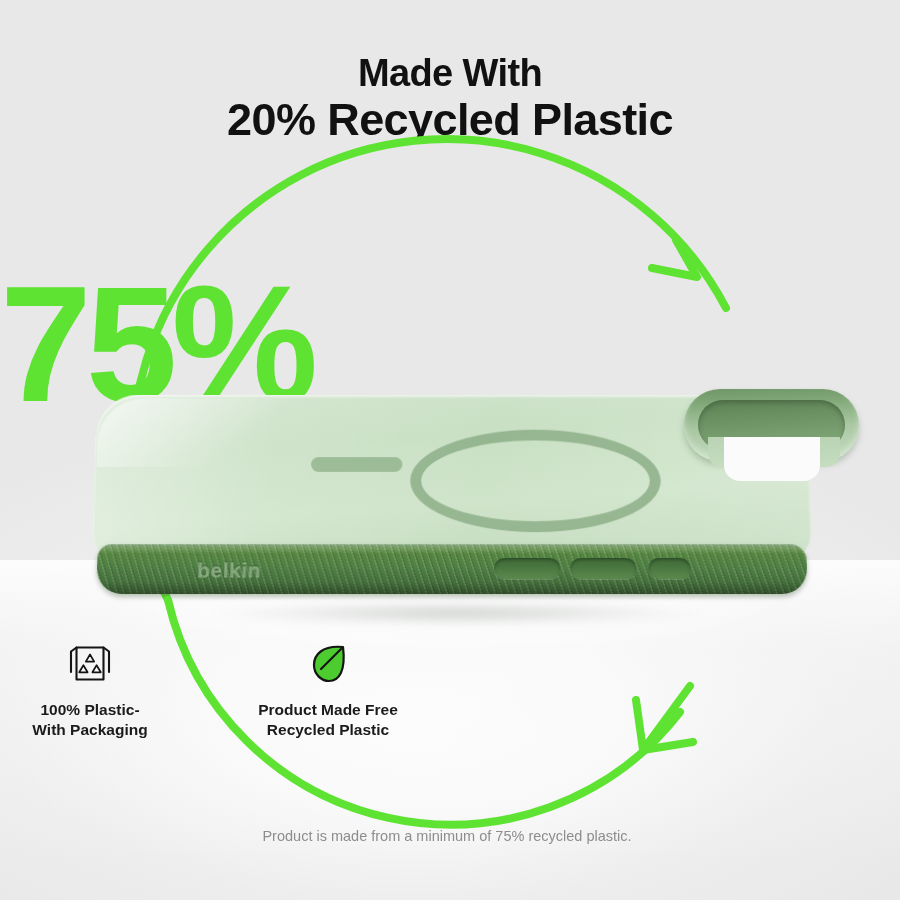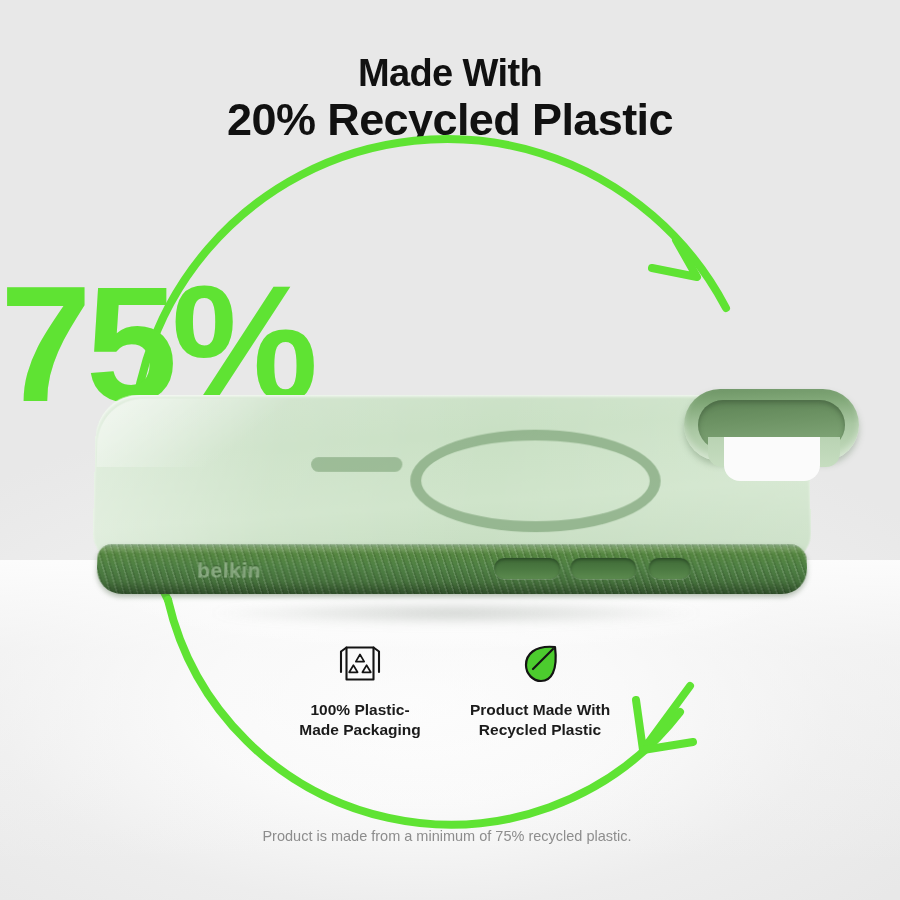--- a/index.html
+++ b/index.html
@@ -141,21 +141,21 @@
   .btn{
     position:absolute;top:14px;height:21px;border-radius:11px;
     background:linear-gradient(180deg,#3f6a37,#4c7a42 55%,#5b8a4e);
     box-shadow:inset 0 2px 3px rgba(30,55,28,.55), 0 1px 0 rgba(255,255,255,.18);
   }
   .btn.b1{left:396px;width:66px;}
   .btn.b2{left:472px;width:66px;}
   .btn.b3{left:550px;width:42px;}
 
   
-  .badges{position:absolute;left:0;right:0;top:636px;z-index:7;display:flex;justify-content:center;}
+  .badges{position:absolute;left:0;right:0;top:636px;z-index:7;display:flex;gap:58px;}
   .badge{width:180px;text-align:center;}
   .badge .ico{height:56px;display:flex;align-items:center;justify-content:center;}
   .badge .txt{margin-top:8px;font-size:15.5px;font-weight:700;color:#1b1b1b;line-height:1.32;}
 
   
   .footer{
     position:absolute;left:0;right:6px;top:828px;text-align:center;z-index:7;
     font-size:14.5px;color:#8d8d8d;font-weight:400;
   }
 </style>
@@ -222,34 +222,34 @@
           <rect x="11.5" y="6.5" width="27" height="32"></rect>
           <path d="M11.5 6.5 L6 10.5 L6 31"></path>
           <path d="M38.5 6.5 L44 10.5 L44 31"></path>
           <path d="M25 13.5 L29.2 20.6 L20.8 20.6 Z" stroke-width="1.7"></path>
           <path d="M18.4 24.2 L22.6 31.3 L14.2 31.3 Z" stroke-width="1.7"></path>
           <path d="M31.6 24.2 L35.8 31.3 L27.4 31.3 Z" stroke-width="1.7"></path>
         </svg>
       </div>
       <div class="txt">
         <span>100% Plastic-</span><br>
-        <span>Made Packaging</span>
+        <span>With Packaging</span>
       </div>
     </div>
 
     <div class="badge">
       <div class="ico">
         <svg width="48" height="48" viewBox="0 0 48 48">
           <path d="M39 7 C18 5 10 15 10 25 C10 34 17 41 25 41 C35 41 42 31 39 7 Z" fill="#4ccc2e" stroke="#141414" stroke-width="2.2" stroke-linejoin="round"></path>
           <path d="M37 9 L17 29" stroke="#141414" stroke-width="2.2" stroke-linecap="round" fill="none"></path>
           <path d="M27 19 L38 41" stroke="#141414" stroke-width="2.2" stroke-linecap="round" fill="none" opacity="0"></path>
         </svg>
       </div>
       <div class="txt">
-        <span>Product Made With</span><br>
+        <span>Product Made Free</span><br>
         <span>Recycled Plastic</span>
       </div>
     </div>
 
   </div>
 
   <div class="footer">Product is made from a minimum of 75% recycled plastic.</div>
 
 </div>
 

